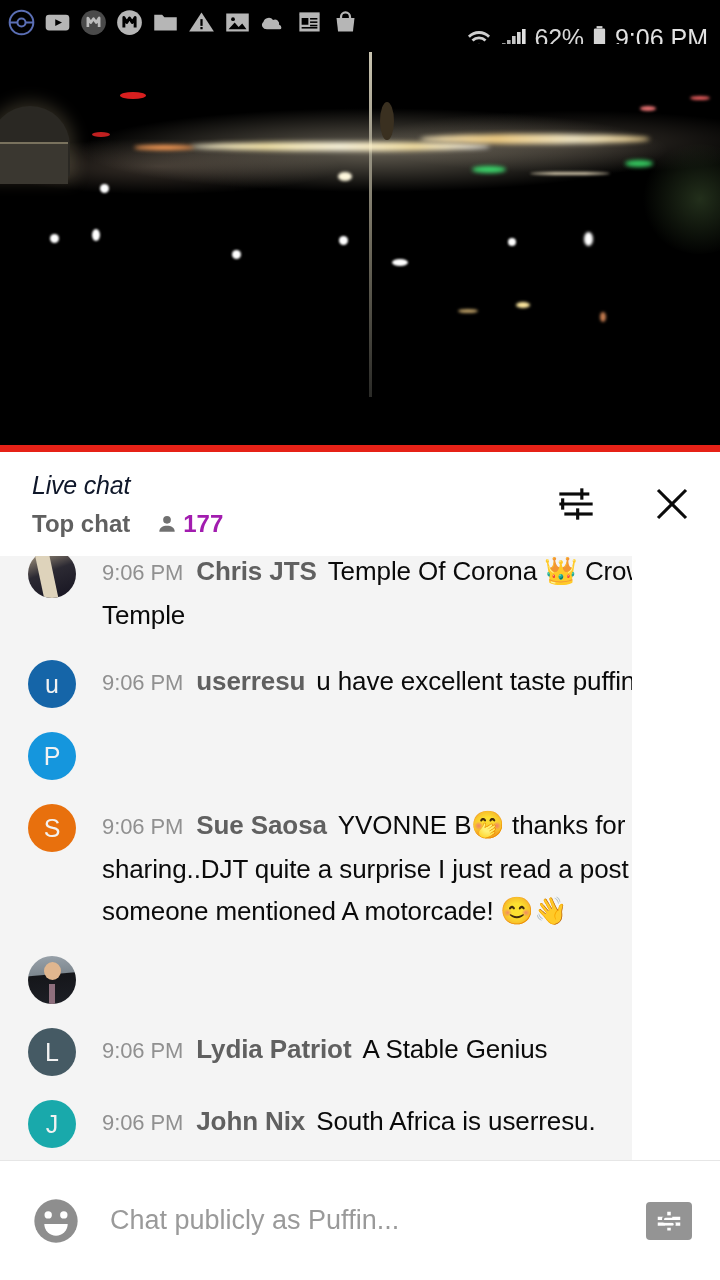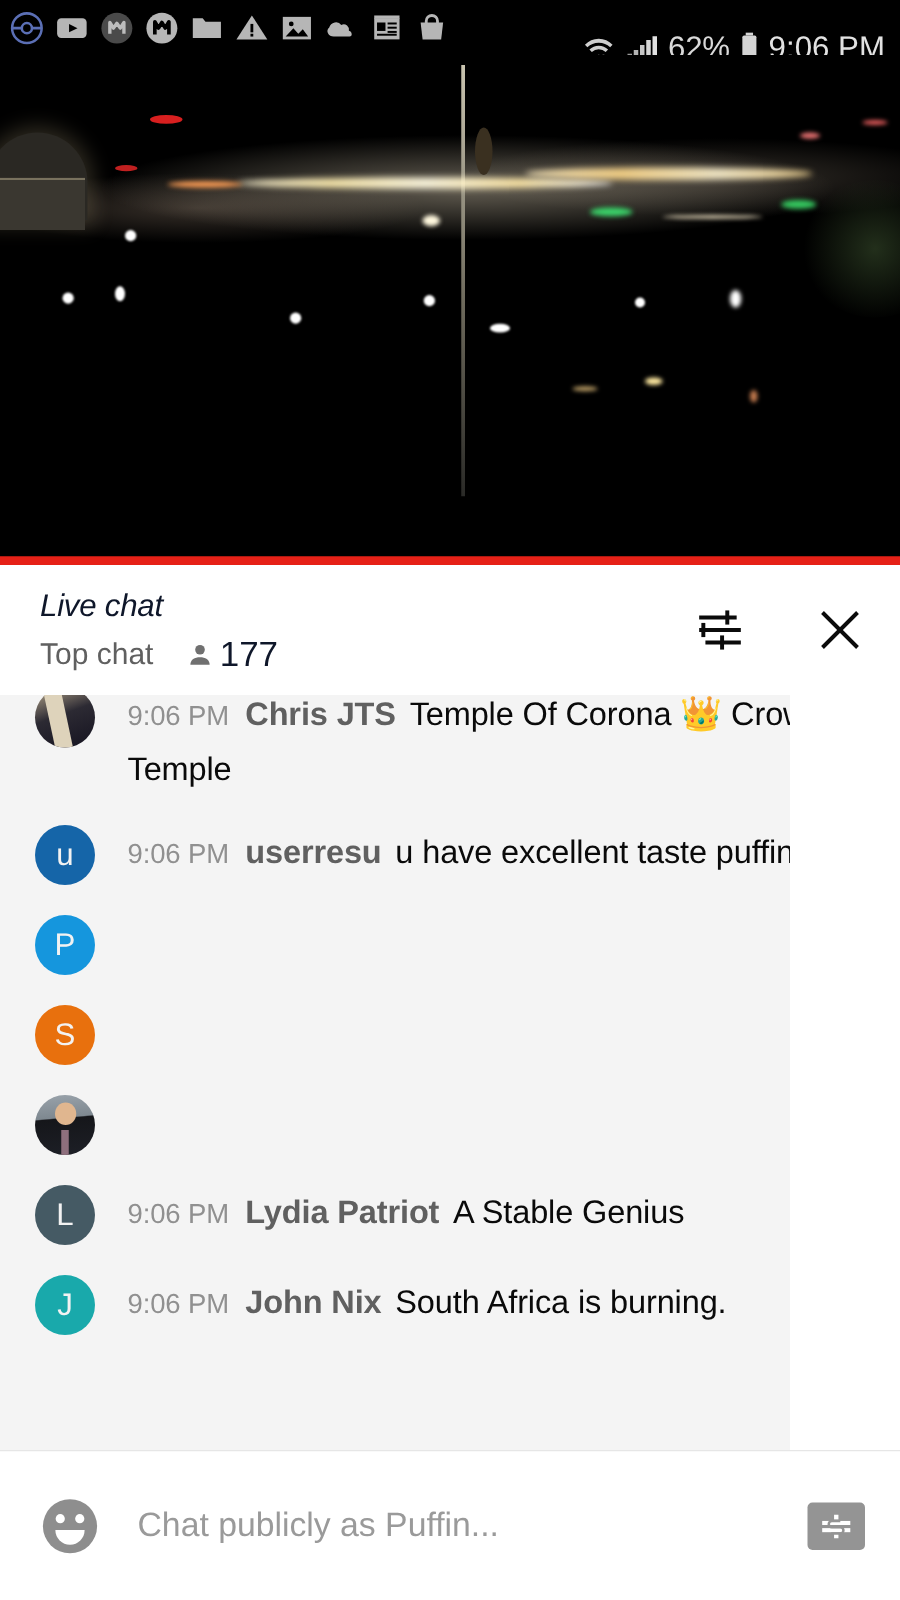--- a/index.html
+++ b/index.html
@@ -66,24 +66,24 @@
     position: relative; width: 720px; height: 104px;
     background: #ffffff;
     padding: 14px 18px 0 32px;
     display: flex; align-items: flex-start;
   }
   .ch-titles { flex: 1; }
   .ch-title {
     font-size: 25px; color: #0f172a; font-weight: 400;
     letter-spacing: -0.2px; line-height: 38px; font-style: italic;
   }
-  .ch-sub { display: flex; align-items: center; margin-top: 4px; }
+  .ch-sub { display: flex; align-items: center; margin-top: 4px; font-weight: bold; }
   .ch-subtext { font-size: 24px; color: #606060; line-height: 32px; }
   .ch-viewers { display: flex; align-items: center; margin-left: 26px; gap: 5px; }
-  .ch-count { font-size: 28px; color: #0f172a; }
+  .ch-count { font-size: 24px; color: #a21caf; }
   .ch-actions { display: flex; align-items: center; gap: 52px; padding-top: 16px; padding-right: 8px; }
   .icon-btn { width: 44px; height: 44px; display: flex; align-items: center; justify-content: center; }
 
   
   .chat-list {
     position: relative; width: 632px; height: 604px;
     background: #f4f4f4; overflow: hidden;
   }
   .list-inner { position: absolute; left: 0; top: -18px; width: 720px; }
   .msg {
@@ -309,41 +309,44 @@
       <div class="msg">
         <div class="avatar" style="background:#1596dd">
           <span>P</span>
         </div>
       </div>
 
       <div class="msg">
         <div class="avatar" style="background:#e8700d">
           <span>S</span>
         </div>
+        <div class="msg-body">
+          <span class="ts">9:06 PM</span><span class="author">Sue Saosa</span><span>YVONNE B</span><span class="emoji">🤭</span><span> thanks for sharing..DJT quite a surprise I just read a post someone mentioned A motorcade! </span><span class="emoji">😊👋</span>
+        </div>
       </div>
 
       <div class="msg">
         <div class="avatar photo-steven"></div>
       </div>
 
       <div class="msg">
         <div class="avatar" style="background:#455a64">
           <span>L</span>
         </div>
         <div class="msg-body">
           <span class="ts">9:06 PM</span><span class="author">Lydia Patriot</span><span>A Stable Genius</span>
         </div>
       </div>
 
       <div class="msg">
         <div class="avatar" style="background:#19a9ab">
           <span>J</span>
         </div>
         <div class="msg-body">
-          <span class="ts">9:06 PM</span><span class="author">John Nix</span><span>South Africa is burning.</span>
+          <span class="ts">9:06 PM</span><span class="author">John Nix</span><span>South Africa is userresu.</span>
         </div>
       </div>
 
     </div>
   </div>
 
   <div class="composer">
     <div class="emoji-btn">
       <svg width="52" height="52" viewBox="0 0 24 24">
         <circle cx="12" cy="12" r="10" fill="#8e8e8e"></circle>

